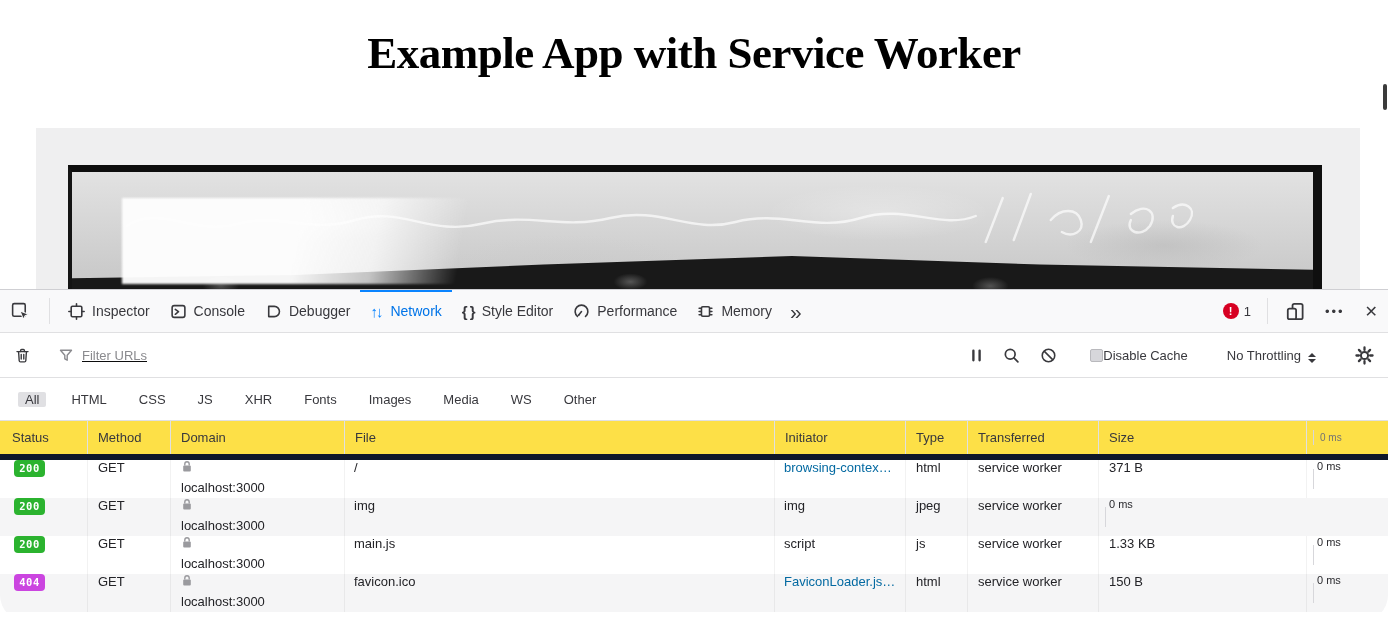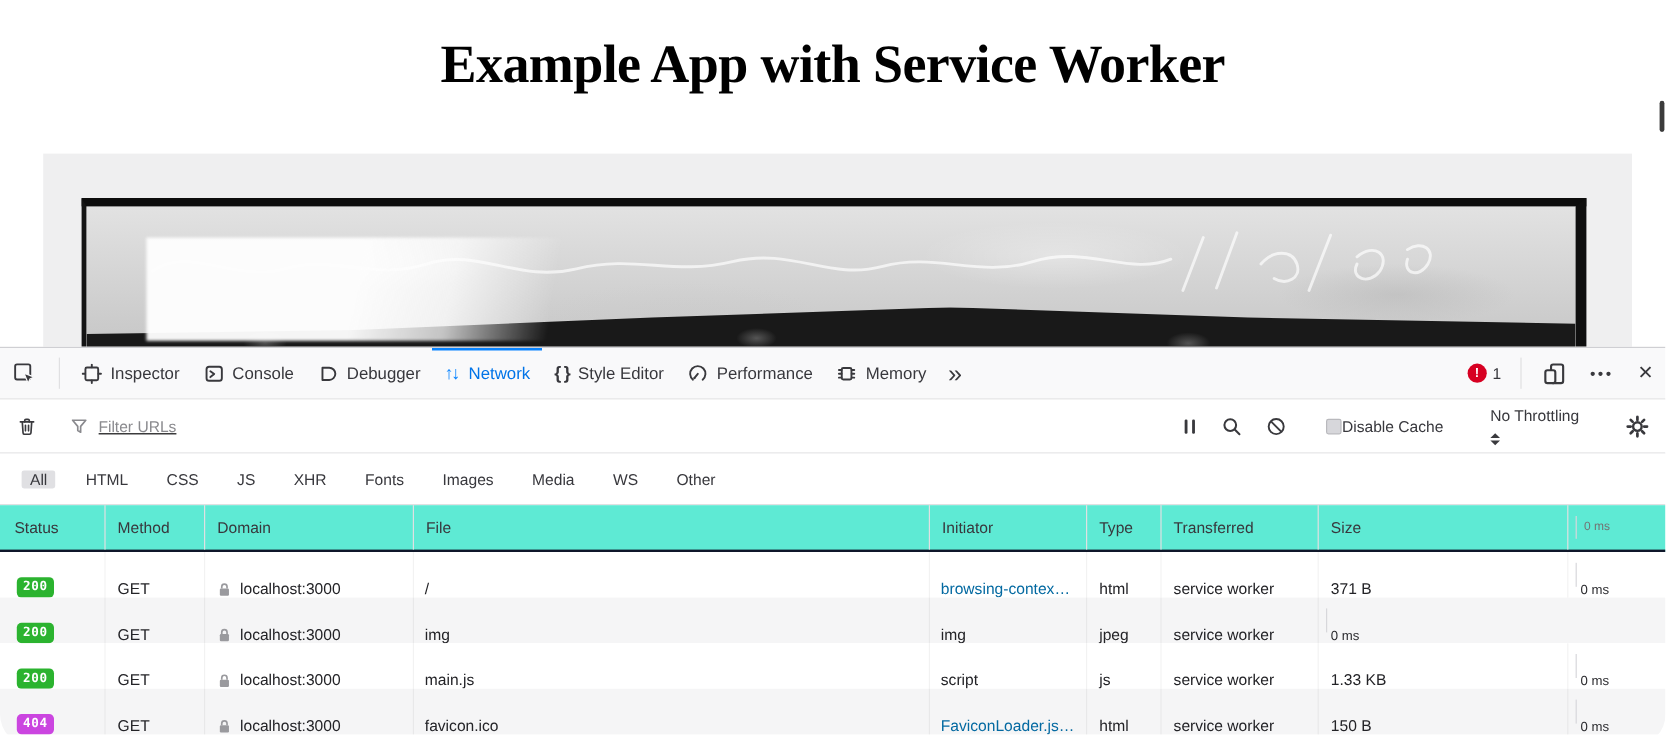--- a/index.html
+++ b/index.html
@@ -57,42 +57,42 @@
   .xclose { font-size:16px; color:#39393d; }
 
   .net-toolbar { display:flex; align-items:center; height:45px; background:#fff; border-bottom:1px solid #e0e0e2; }
   .net-toolbar .lead { padding-left:14px; }
   .filter-input-wrap { display:flex; align-items:center; gap:8px; flex:1; padding-left:4px;text-decoration:underline; }
   .filter-input { flex:1; border:none; outline:none; font-size:13px; color:#0c0c0d; background:transparent; }
   .filter-input::placeholder { color:#8a8a8e; }
   .cache-wrap { display:flex; align-items:center; gap:0; padding:0 10px; cursor:pointer; }
   .cbx { width:13px; height:13px; background:#d7d7db; border:1px solid #b9b9bd; border-radius:2px; }
   .cache-label, .thr-label { font-size:13px; color:#38383d; white-space:nowrap; }
-  .throttle { display:flex; align-items:flex-start; gap:7px; padding:0 16px; cursor:pointer;flex-direction:column; }
+  .throttle { display:flex; align-items:flex-end; gap:7px; padding:0 16px; cursor:pointer; }
   .updown { display:inline-flex; flex-direction:column; gap:2px; }
   .updown i { display:block; width:0; height:0; border-left:4px solid transparent; border-right:4px solid transparent; }
   .updown .up { border-bottom:4px solid #39393d; }
   .updown .dn { border-top:4px solid #39393d; }
 
   .typefilters { display:flex; align-items:center; gap:18px; height:43px; padding-left:18px; background:#fff; border-bottom:1px solid #e0e0e2; font-size:13px; color:#38383d; }
   .ft { cursor:pointer; padding:0 7px; border-radius:2px;text-align:right; }
   .ft.active { background:#e0e0e3; }
 
   .ngrid { display:grid; grid-template-columns:88px 83px 174px 430px 131px 62px 131px 208px 1fr; align-items:center; }
-  .nhead { height:39px; border-bottom:2px solid #0f172a; font-size:13px; color:#38383d; background:#5eead4;text-align:center; }
+  .nhead { height:39px; border-bottom:6px solid #0f172a; font-size:13px; color:#38383d; background:#fde047;text-align:center; }
   .nhead > div { display:flex; align-items:center; height:100%; padding-left:10px; border-right:1px solid #e0e0e2; cursor:pointer; }
   .nhead .c-status { padding-left:12px; }
   .nhead .c-time { font-size:10px; color:#737373; padding-left:13px; border-right:none; }
   .nrow { height:38px; font-size:13px; color:#232327; background:#fff; cursor:pointer; }
   .nrow.alt { background:#f5f5f6; }
-  .nrow > div { display:flex; align-items:flex-end; height:100%; padding-left:10px; border-right:1px solid rgba(0,0,0,0.05); overflow:hidden; white-space:nowrap; }
+  .nrow > div { display:flex; align-items:flex-start; height:100%; padding-left:10px; border-right:1px solid rgba(0,0,0,0.05); overflow:hidden; white-space:nowrap; }
   .nrow .c-status { padding-left:14px; }
   .badge { display:inline-block; min-width:31px; text-align:center; padding:2px 4px 3px; border-radius:4px; color:#fff;
            font-family:"DejaVu Sans Mono",monospace; font-size:10.5px; font-weight:700; letter-spacing:.5px; }
-  .c-domain { gap:7px; }
+  .c-domain { gap:7px;flex-direction:column; }
   .link { color:#0369a1; }
   .c-time { position:relative; font-size:11px; color:#2a2a2e; padding-left:14px; border-right:none !important; }
   .c-time::before { content:""; position:absolute; left:6px; top:9px; bottom:9px; width:1px; background:#d7d7db; }
   .nrow .c-file, .nrow .c-init { padding-left:9px; }
 </style>
 </head>
 <body>
 
 <div class="screen">
 

